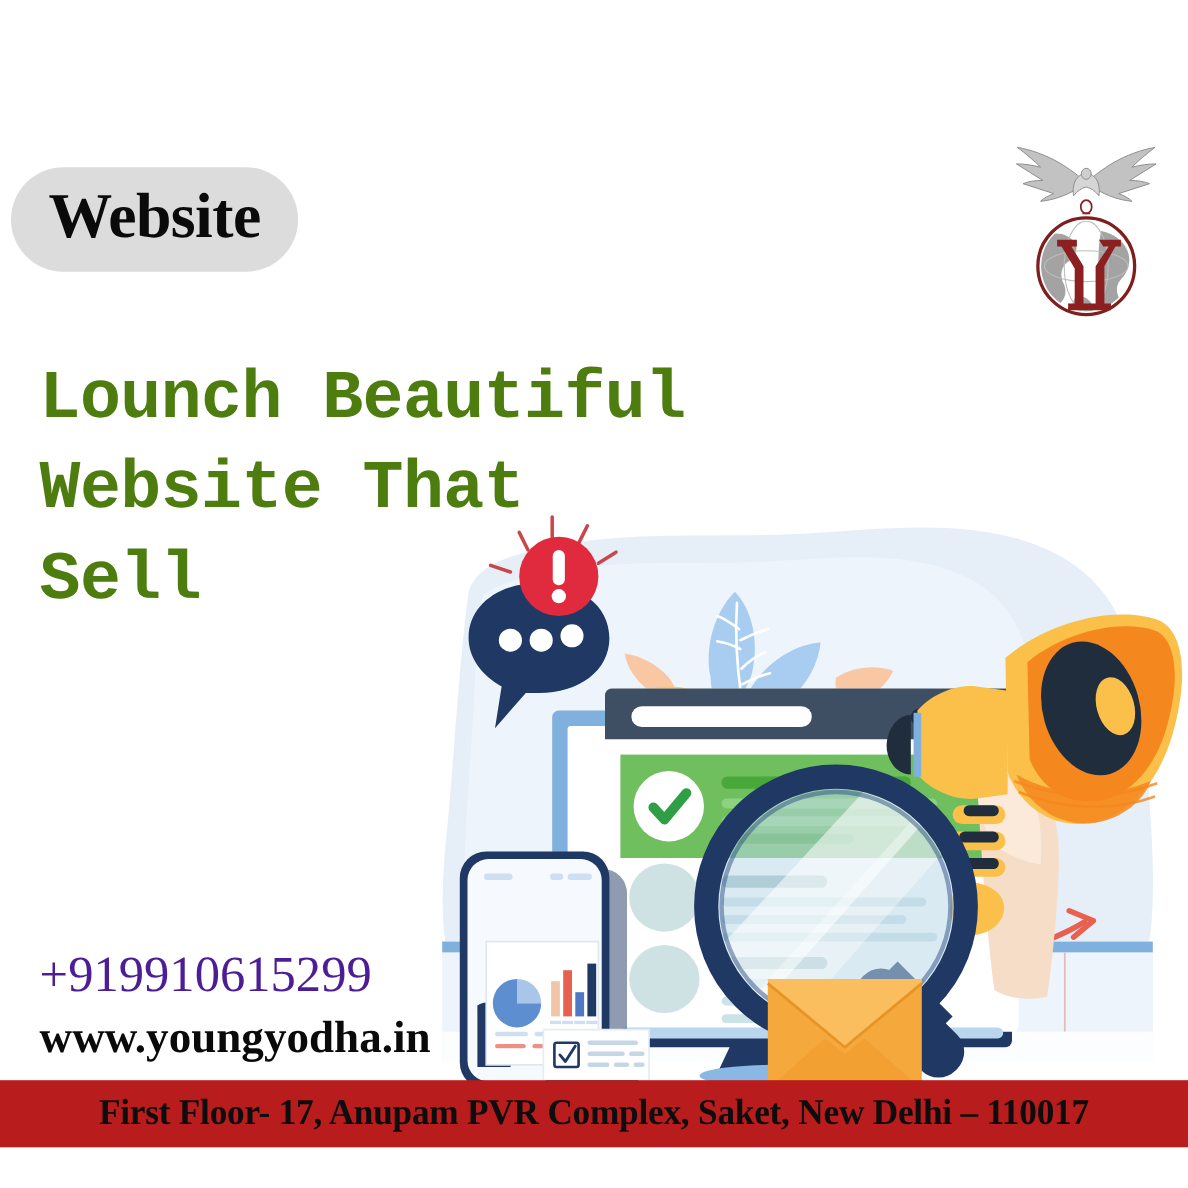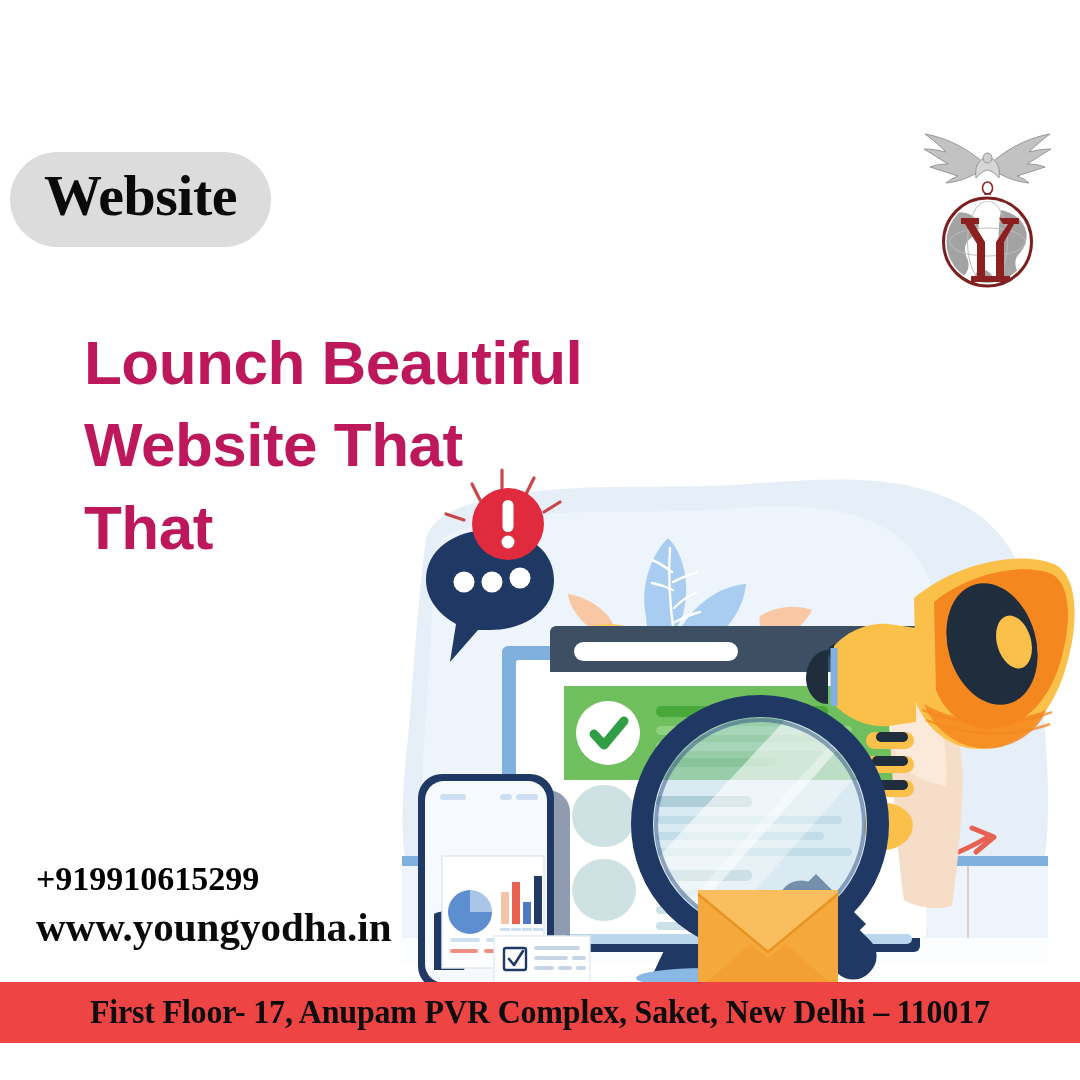--- a/index.html
+++ b/index.html
@@ -45,60 +45,59 @@
     width:165px; height:175px;
   }
   .logo svg{display:block;width:100%;height:100%;}
 
   
   .headline{
     position:absolute;
     left:36px; top:322px;
     font-size:62px;
     font-weight:bold;
-    color:#be185d;
+    color:#4d7c0f;
     line-height:1.33;
     letter-spacing:-0.5px;
-    font-family:Liberation Sans, sans-serif;
+    font-family:Liberation Mono, monospace;
     z-index:6;
-    margin-left:48px;
   }
   .headline .hl-line{display:block;white-space:nowrap;}
 
   
   .contact{
     position:absolute;
     left:36px; top:857px;
     z-index:7;
   }
   .contact .phone{
     display:block;
-    font-size:34px;
-    font-weight:bold;
-    color:#000000;
+    font-size:46px;
+    font-weight:normal;
+    color:#4c1d95;
     line-height:1.28;
     letter-spacing:0px;
     white-space:nowrap;
   }
   .contact .web{
     display:block;
     font-size:41px;
     font-weight:bold;
     color:#0a0a0a;
     line-height:1.28;
     margin-top:0;
     white-space:nowrap;
   }
 
   
   .address-bar{
     position:absolute;
     left:0; top:982px;
     width:1080px; height:61px;
-    background:#ef4444;
+    background:#b91c1c;
     display:flex;
     align-items:center;
     justify-content:center;
     z-index:8;
   }
   .address-bar .addr-text{
     font-size:33px;
     font-weight:bold;
     color:#0d0d0d;
     letter-spacing:-0.2px;
@@ -160,21 +159,21 @@
           <path d="M56 100 L74 100 L74 106 L69 106 L80 124 L80 158 L86 158 L86 164 L66 164 L66 158 L72 158 L72 126 L60 106 L56 106 Z"></path>
           <path d="M86 100 L106 100 L106 106 L101 106 L91 124 L91 158 L97 158 L97 164 L77 164 L77 158 L83 158 L83 124 L95 106 L90 106 Z" transform="translate(8,0)"></path>
         </g>
       </g>
     </svg>
   </div>
 
   <div class="headline">
     <span class="hl-line">Lounch Beautiful</span>
     <span class="hl-line">Website That</span>
-    <span class="hl-line">That</span>
+    <span class="hl-line">Sell</span>
   </div>
 
   <div class="illustration">
     <svg viewBox="0 0 712 548" xmlns="http://www.w3.org/2000/svg" aria-hidden="true">
 
       <g>
         <path d="M58 100 C50 160 46 230 40 300 C34 360 28 420 50 460 C80 500 160 510 260 512 C360 514 470 512 560 500 C630 490 672 460 678 410 C684 350 676 280 670 210 C664 150 650 100 600 70 C540 34 460 40 380 46 C300 52 220 44 150 56 C100 64 66 74 58 100 Z" fill="#e6eef8"></path>
         <path d="M70 106 C64 160 62 220 58 278 C54 330 50 382 66 414 C90 446 150 454 235 456 C320 458 410 456 484 446 C540 438 572 414 578 372 C584 322 578 264 574 206 C570 158 560 116 520 92 C470 62 404 68 338 72 C272 76 204 70 146 80 C104 88 76 94 70 106 Z" fill="#eef4fb"></path>
       </g>
 

